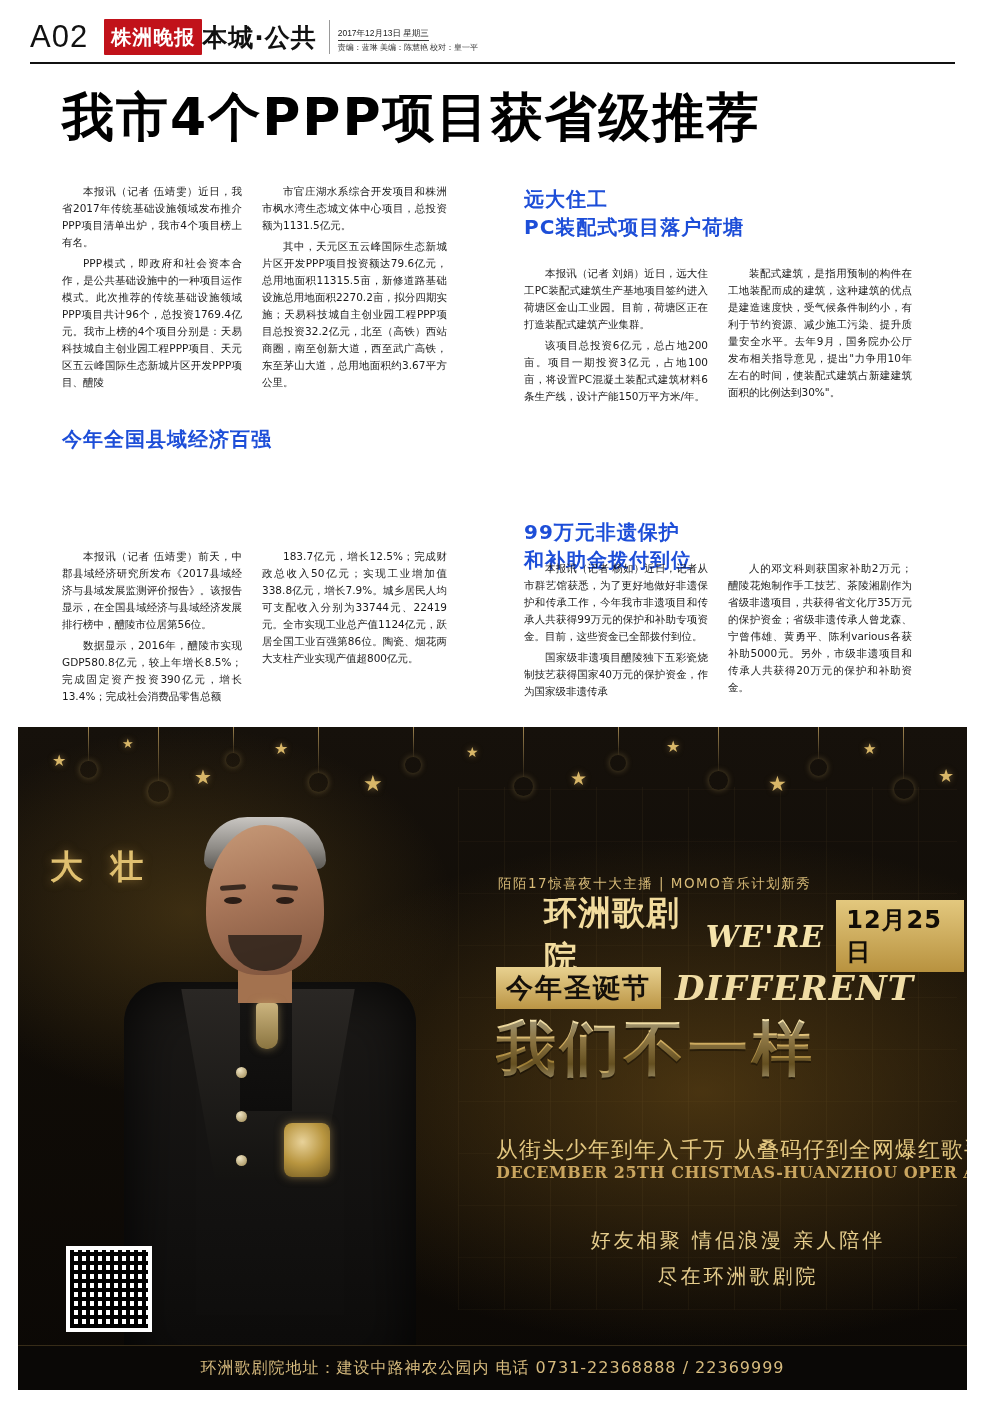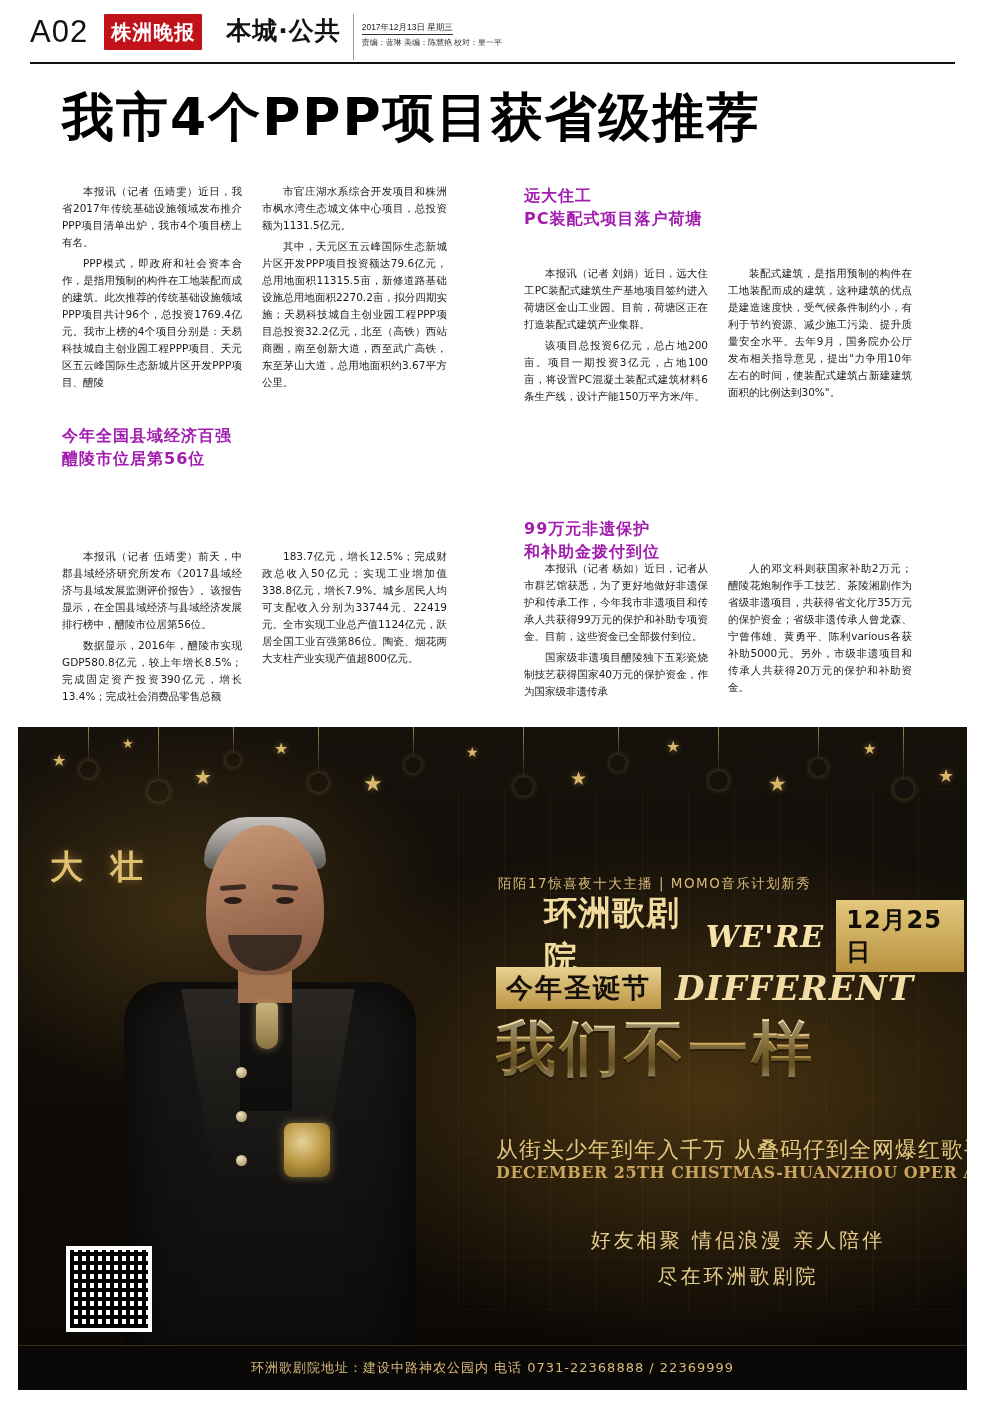--- a/index.html
+++ b/index.html
@@ -17,20 +17,21 @@
   }
 
   
   .masthead {
     position: absolute;
     left: 30px;
     top: 14px;
     width: 925px;
     height: 46px;
     display: flex;
+    align-items: center;
   }
   .page-no {
     font-family: "Liberation Sans", sans-serif;
     font-size: 31px;
     font-weight: 400;
     letter-spacing: 1px;
     color: #111;
     margin-right: 16px;
   }
   .paper-logo {
@@ -45,21 +46,21 @@
     align-items: center;
     justify-content: center;
     letter-spacing: 1px;
     border-radius: 1px;
   }
   .section-title {
     font-family: "DejaVu Sans", sans-serif;
     font-size: 25px;
     font-weight: bold;
     color: #111;
-    margin-left: 24px;
+    margin-left: 0;
     letter-spacing: 1px;
   }
   .masthead-meta {
     margin-left: 12px;
     border-left: 1px solid #999;
     padding-left: 8px;
     line-height: 1.35;
   }
   .masthead-date {
     font-size: 8.5px;
@@ -117,23 +118,23 @@
   .col-5 { left: 62px;  top: 548px; width: 180px; }
   .col-6 { left: 262px; top: 548px; width: 185px; }
   .col-7 { left: 524px; top: 560px; width: 184px; }
   .col-8 { left: 728px; top: 560px; width: 184px; }
 
   
   .sub-headline {
     position: absolute;
     font-family: "DejaVu Sans", sans-serif;
     font-weight: bold;
-    font-size: 16px;
+    font-size: 20px;
     line-height: 1.42;
-    color: #a21caf;
+    color: #1d4ed8;
     letter-spacing: 1px;
   }
   .sh-a { left: 524px; top: 185px; width: 400px; }
   .sh-b { left: 62px;  top: 425px; width: 420px; }
   .sh-c { left: 524px; top: 470px; width: 400px; margin-top: 48px; }
 
   
   .ad {
     position: absolute;
     left: 18px;
@@ -345,21 +346,21 @@
     font-family: "DejaVu Sans", sans-serif; font-size: 20px;
     color: #e6cd8c; letter-spacing: 3px; text-align: center;
   }
   .ad-footer {
     position: absolute; left: 0; bottom: 0; width: 949px; height: 44px;
     background: #0a0806;
     border-top: 1px solid rgba(190,150,80,0.25);
     display: flex; align-items: center; justify-content: center;
   }
   .ad-footer-text {
-    font-family: "DejaVu Sans", sans-serif; font-size: 13px;
+    font-family: "DejaVu Sans", sans-serif; font-size: 16px;
     color: #d7bb7e; letter-spacing: 1px;
   }
   .ad-corner {
     position: absolute; left: 14px; bottom: 8px;
     color: #6a5526; font-size: 13px;
   }
 </style>
 </head>
 <body>
 
@@ -371,42 +372,41 @@
     <div class="masthead-date">2017年12月13日 星期三</div>
     <div class="masthead-credits">责编：蓝琳  美编：陈慧艳  校对：皇一平</div>
   </div>
 </div>
 <div class="masthead-rule"></div>
 
 <div class="main-headline">我市4个PPP项目获省级推荐</div>
 
 <div class="col col-1">
   <p>本报讯（记者 伍靖雯）近日，我省2017年传统基础设施领域发布推介PPP项目清单出炉，我市4个项目榜上有名。</p>
-  <p>PPP模式，即政府和社会资本合作，是指用预制的构件在工地装配而成的建筑。此次推荐的传统基础设施领域PPP项目共计96个，总投资1769.4亿元。我市上榜的4个项目分别是：天易科技城自主创业园工程PPP项目、天元区五云峰国际生态新城片区开发PPP项目、醴陵</p>
+  <p>PPP模式，即政府和社会资本合作，是公共基础设施中的一种项目运作模式。此次推荐的传统基础设施领域PPP项目共计96个，总投资1769.4亿元。我市上榜的4个项目分别是：天易科技城自主创业园工程PPP项目、天元区五云峰国际生态新城片区开发PPP项目、醴陵</p>
 </div>
 <div class="col col-2">
   <p>市官庄湖水系综合开发项目和株洲市枫水湾生态城文体中心项目，总投资额为1131.5亿元。</p>
   <p>其中，天元区五云峰国际生态新城片区开发PPP项目投资额达79.6亿元，总用地面积11315.5亩，新修道路基础设施总用地面积2270.2亩，拟分四期实施；天易科技城自主创业园工程PPP项目总投资32.2亿元，北至（高铁）西站商圈，南至创新大道，西至武广高铁，东至茅山大道，总用地面积约3.67平方公里。</p>
 </div>
 
 <div class="sub-headline sh-a">
   <div>远大住工</div>
   <div>PC装配式项目落户荷塘</div>
 </div>
 <div class="col col-3">
   <p>本报讯（记者 刘娟）近日，远大住工PC装配式建筑生产基地项目签约进入荷塘区金山工业园。目前，荷塘区正在打造装配式建筑产业集群。</p>
   <p>该项目总投资6亿元，总占地200亩。项目一期投资3亿元，占地100亩，将设置PC混凝土装配式建筑材料6条生产线，设计产能150万平方米/年。</p>
 </div>
 <div class="col col-4">
   <p>装配式建筑，是指用预制的构件在工地装配而成的建筑，这种建筑的优点是建造速度快，受气候条件制约小，有利于节约资源、减少施工污染、提升质量安全水平。去年9月，国务院办公厅发布相关指导意见，提出"力争用10年左右的时间，使装配式建筑占新建建筑面积的比例达到30%"。</p>
 </div>
 
 <div class="sub-headline sh-b">
   <div>今年全国县域经济百强</div>
-  <div>醴陵市位居第56位</div>
 </div>
 <div class="col col-5">
   <p>本报讯（记者 伍靖雯）前天，中郡县域经济研究所发布《2017县域经济与县域发展监测评价报告》。该报告显示，在全国县域经济与县域经济发展排行榜中，醴陵市位居第56位。</p>
   <p>数据显示，2016年，醴陵市实现GDP580.8亿元，较上年增长8.5%；完成固定资产投资390亿元，增长13.4%；完成社会消费品零售总额</p>
 </div>
 <div class="col col-6">
   <p>183.7亿元，增长12.5%；完成财政总收入50亿元；实现工业增加值338.8亿元，增长7.9%。城乡居民人均可支配收入分别为33744元、22419元。全市实现工业总产值1124亿元，跃居全国工业百强第86位。陶瓷、烟花两大支柱产业实现产值超800亿元。</p>
 </div>
 
 <div class="sub-headline sh-c">

